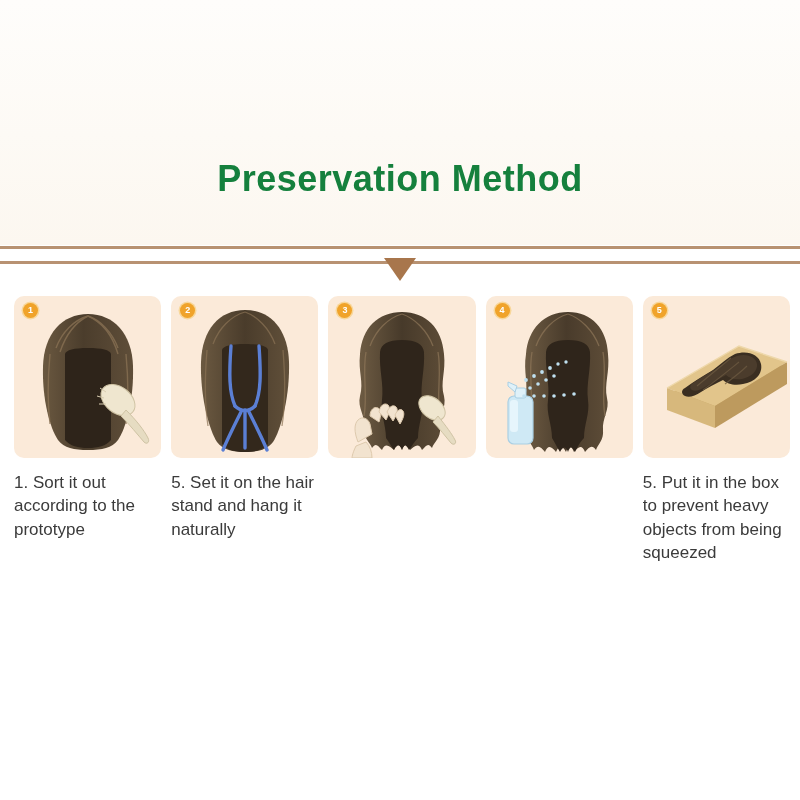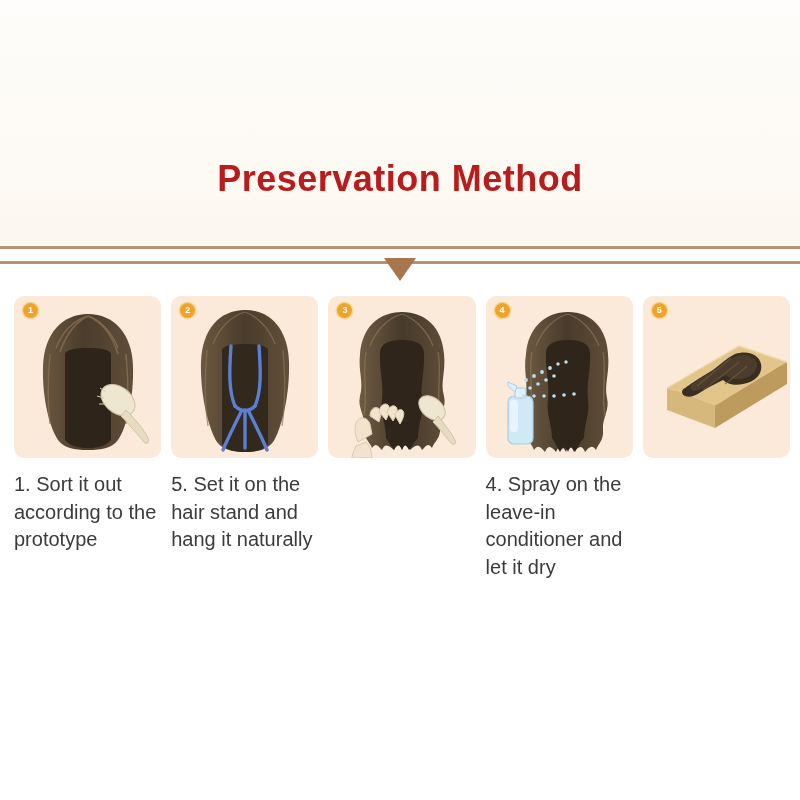--- a/index.html
+++ b/index.html
@@ -28,21 +28,21 @@
     position: absolute;
     left: 0; top: 158px;
     width: 800px;
     text-align: center;
   }
   .title {
     display: inline-block;
     font-size: 36px;
     font-weight: bold;
     letter-spacing: 0.5px;
-    color: #b91c1c;
+    color: #15803d;
     font-family: "Liberation Sans", sans-serif;
   }
 
   
   .rule-wrap {
     position: absolute;
     left: 0; top: 244px;
     width: 800px;
     height: 46px;
   }
@@ -104,21 +104,21 @@
     z-index: 5;
     font-family: "Liberation Sans", sans-serif;
   }
   .art {
     position: absolute;
     left: 0; top: 0;
     width: 148px; height: 162px;
   }
   .caption {
     margin-top: 13px;
-    font-size: 20px;
+    font-size: 17px;
     line-height: 1.38;
     color: #3b3b3b;
     font-family: "Liberation Sans", sans-serif;
     padding-right: 4px;
   }
 </style>
 </head>
 <body>
 
 <div class="page-wash"></div>
@@ -304,21 +304,20 @@
             <circle cx="48" cy="100" r="1.8"></circle>
           <circle cx="58" cy="100" r="1.8"></circle>
             <circle cx="68" cy="100" r="1.8"></circle>
           <circle cx="78" cy="99" r="1.8"></circle>
             <circle cx="88" cy="98" r="1.8"></circle>
           <circle cx="72" cy="68" r="1.7"></circle>
             <circle cx="80" cy="66" r="1.7"></circle>
         </g>
       </svg>
     </div>
-    <div class="caption">4. Spray on the leave-in conditioner and let it dry</div>
   </div>
 
   <div class="step">
     <div class="step-card">
       <div class="badge">5</div>
       <svg class="art" viewBox="0 0 148 162">
 
         <g>
 
           <polygon points="30,96 98,56 140,70 72,114" fill="#c9a96b"></polygon>
@@ -342,15 +341,16 @@
                    C57 94 52 96 49 94 C46 92 47 89 50 87
                    C58 82 67 76 76 71 C83 66 88 62 94 60 Z" fill="#4b3c2c"></path>
           <g stroke="#6e5b42" stroke-width="1.1" fill="none" opacity="0.75">
             <path d="M88 62 C78 70 66 80 54 90"></path>
             <path d="M96 66 C86 74 74 84 60 94"></path>
             <path d="M104 70 C98 76 90 82 82 88"></path>
           </g>
         </g>
       </svg>
     </div>
+    <div class="caption">5. Put it in the box to prevent heavy objects from being squeezed</div>
   </div>
 
 </div>
 
 </body></html>

